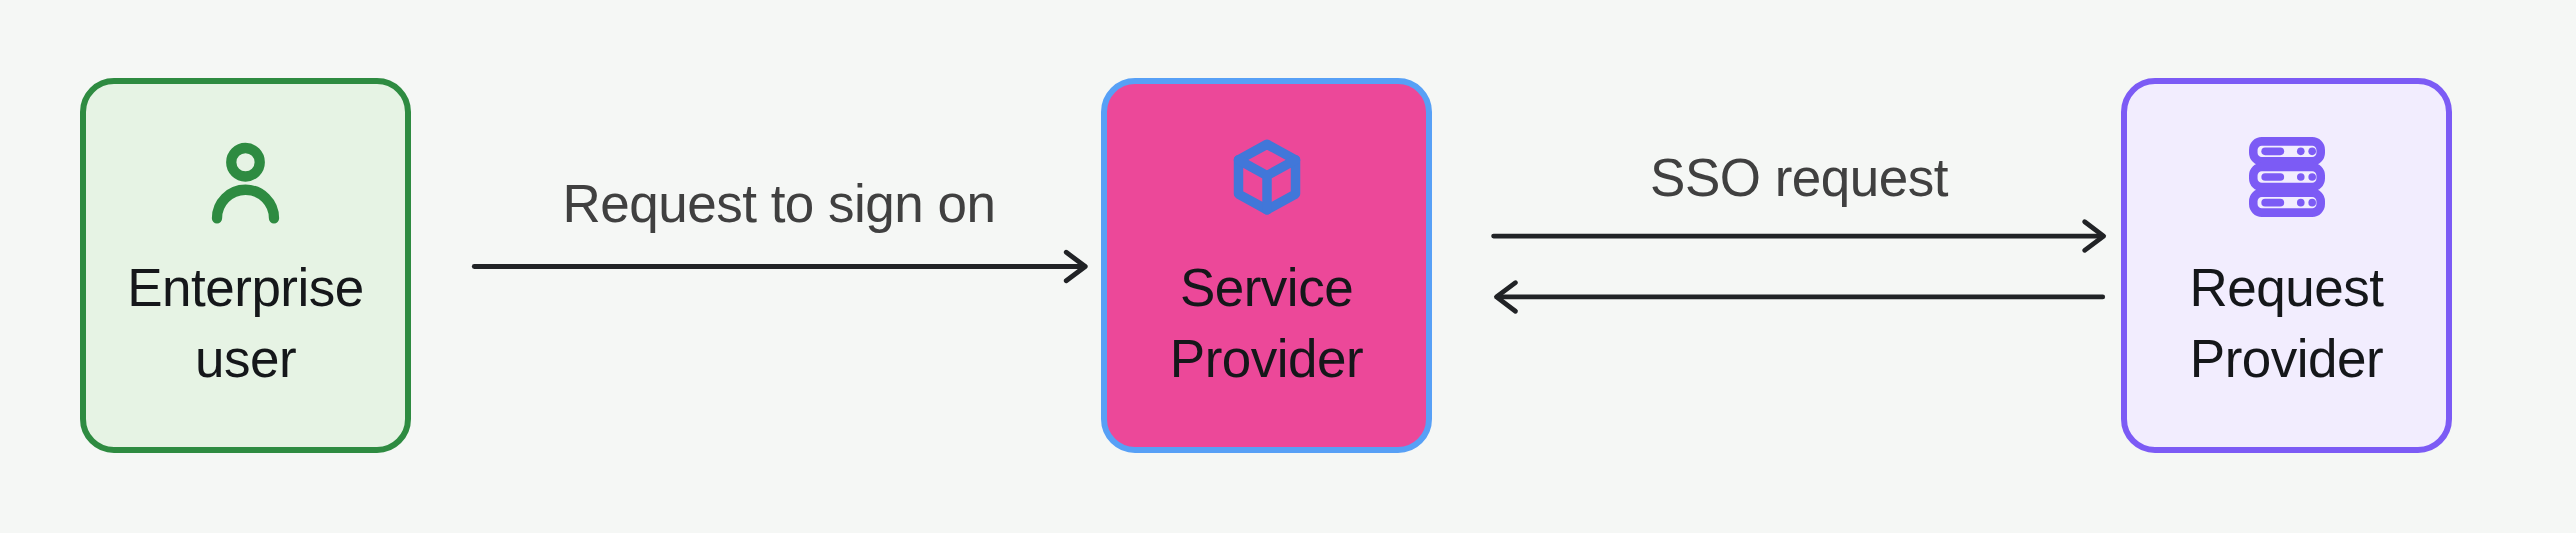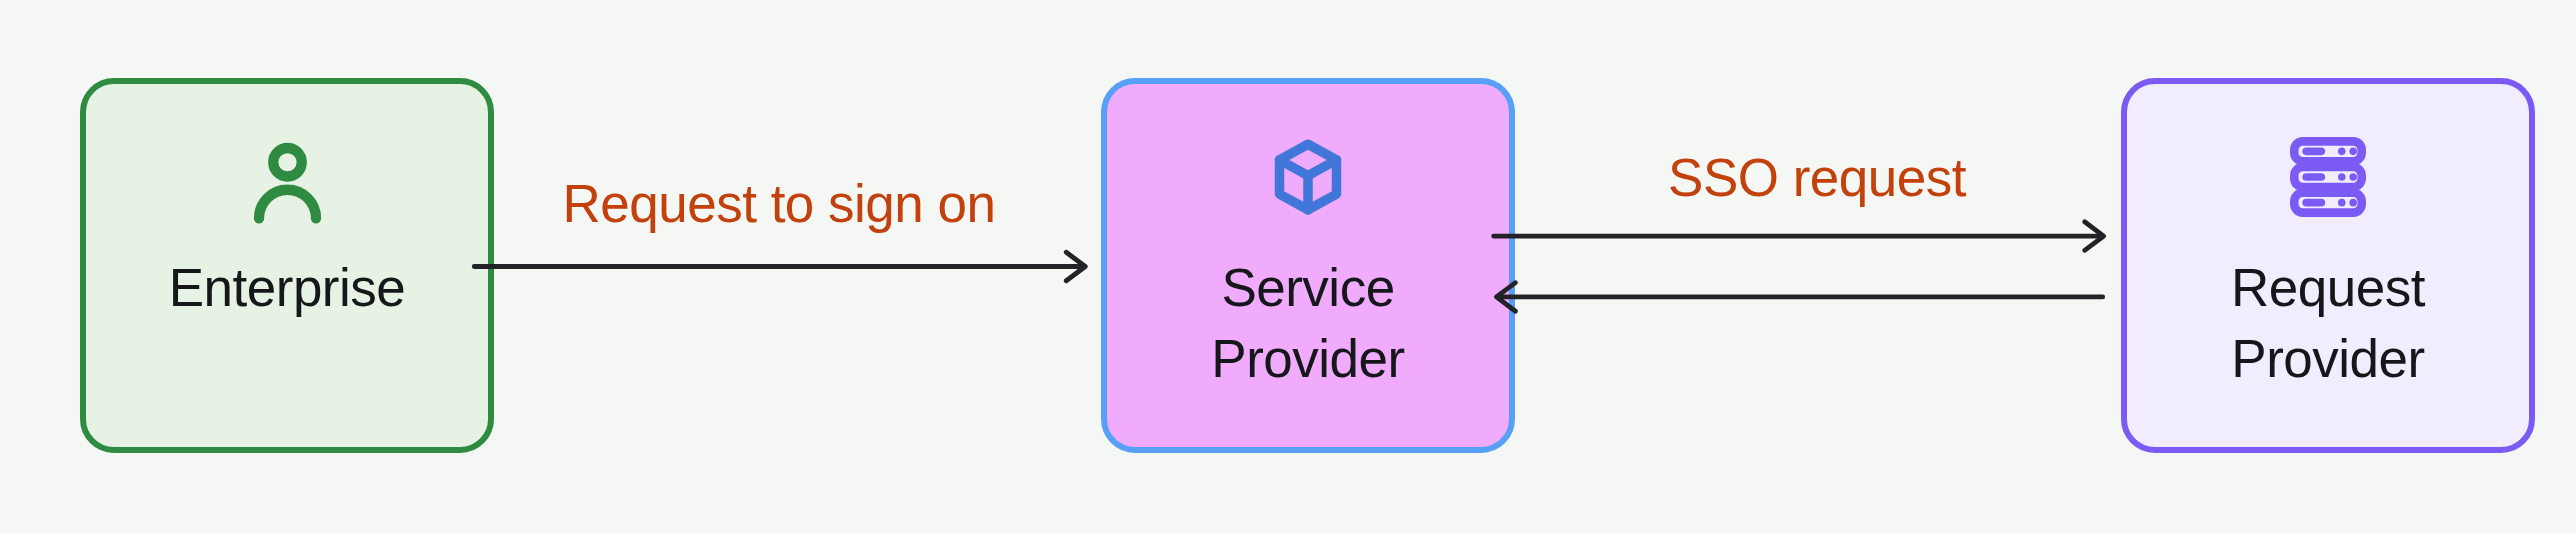--- a/index.html
+++ b/index.html
@@ -12,39 +12,39 @@
     width: 2576px;
     height: 533px;
     background: #f5f7f5;
     overflow: hidden;
     font-family: "Liberation Sans", "DejaVu Sans", sans-serif;
     color: #15171a;
   }
   .node {
     position: absolute;
     top: 78px;
-    width: 414px;
+    width: 331px;
     height: 375px;
     box-sizing: border-box;
     border-radius: 34px;
     border: 6.7px solid #000;
     display: flex;
     flex-direction: column;
     align-items: center;
     padding-top: 44px;
   }
   .node-enterprise-user {
     left: 80px;
     border-color: #2e8b41;
     background: #e6f3e4;
   }
   .node-service-provider {
     left: 1101px;
     border-color: #57a0f6;
-    background: #f0abfc;
+    background: #ec4899;
   }
   .node-identity-provider {
     left: 2121px;
     border-color: #7c5bf5;
     background: #f2edfe;
   }
   .icon-wrap {
     height: 97px;
     display: flex;
     align-items: center;
@@ -69,40 +69,41 @@
     height: 533px;
     pointer-events: none;
   }
   .edge-label {
     position: absolute;
     transform: translate(-50%, -50%);
     white-space: nowrap;
     font-size: 53px;
     font-weight: 500;
     letter-spacing: -0.5px;
-    color: #c2410c;
+    color: #404040;
   }
   .edge-label-request { left: 779px; top: 203px; }
-  .edge-label-sso-request { left: 1799px; top: 177px; margin-left: 18px; }
+  .edge-label-sso-request { left: 1799px; top: 177px; }
   .edge-label-sso-response { left: 1797px; top: 366px; }
 </style>
 </head>
 <body>
 
 <div class="canvas">
 
   <div class="node node-enterprise-user">
     <div class="icon-wrap">
       <svg width="95" height="97" viewBox="0 0 48 49" fill="none">
         <circle cx="24" cy="17.3" r="7.2" stroke="#2e8b41" stroke-width="5.2" fill="none"></circle>
         <path d="M9.6 45.6 A14.4 14.4 0 0 1 38.4 45.6" stroke="#2e8b41" stroke-width="5.2" stroke-linecap="round" fill="none"></path>
       </svg>
     </div>
     <div class="node-label">
       <span class="line">Enterprise</span>
+      <span class="line">user</span>
     </div>
   </div>
 
   <div class="node node-service-provider">
     <div class="icon-wrap">
       <svg width="68" height="76" viewBox="0 0 71 80" fill="none">
         <path d="M35.5 5.5 L65.5 22 L65.5 58 L35.5 74.5 L5.5 58 L5.5 22 Z" stroke="#4177d9" stroke-width="10" stroke-linejoin="round" stroke-linecap="round" fill="none"></path>
         <path d="M5.5 22 L35.5 38.5 L65.5 22 M35.5 38.5 L35.5 74.5" stroke="#4177d9" stroke-width="10" stroke-linejoin="round" stroke-linecap="round" fill="none"></path>
       </svg>
     </div>

